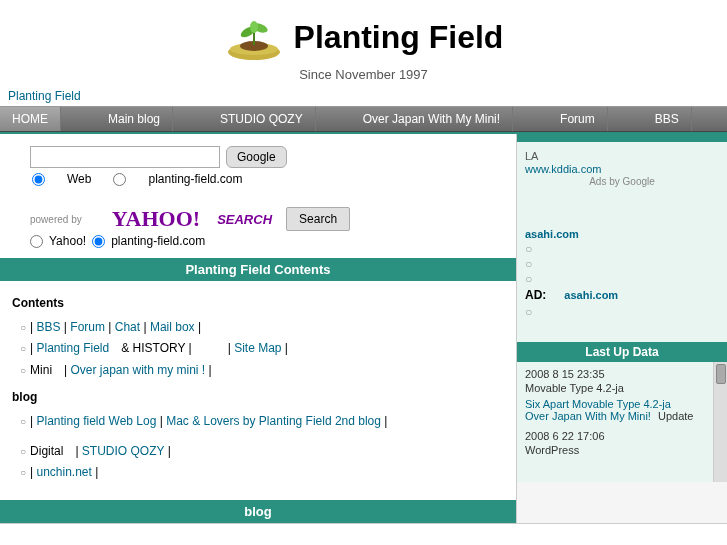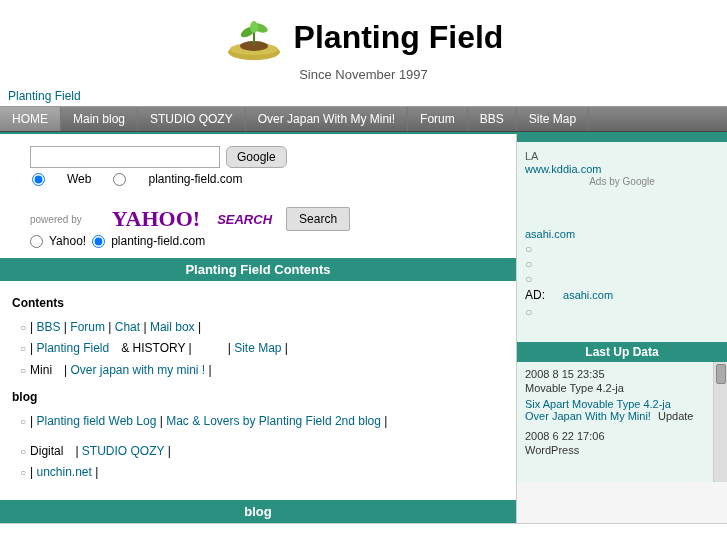--- a/index.html
+++ b/index.html
@@ -10,21 +10,21 @@
     #header .logo-area { display: flex; align-items: center; justify-content: center; gap: 10px; }
     #header .logo-img { width: 60px; height: 55px; }
     #header h1 { font-size: 32px; font-weight: bold; color: #000; }
     #header .since { font-size: 13px; color: #555; margin-top: 2px; }
 
     
     #breadcrumb { padding: 3px 8px; }
     #breadcrumb a { color: #006688; font-size: 12px; text-decoration: none; }
 
     
-    #navbar { background: linear-gradient(to bottom, #888, #666); display: flex; border-top: 1px solid #999; border-bottom: 1px solid #444; }
+    #navbar { background: linear-gradient(to bottom, #888, #666); display: flex; border-top: 1px solid #999; border-bottom: 1px solid #444; gap: 35px; }
     .nav-item { padding: 5px 12px; color: #fff; font-size: 12px; cursor: pointer; white-space: nowrap; border-right: 1px solid #777; }
     .nav-item:first-child { background: linear-gradient(to bottom, #aaa, #888); }
 
     
     #main-layout { display: flex; }
     #left-panel { flex: 1; border-right: 1px solid #ccc; min-height: 380px; }
     #right-panel { width: 210px; background: #f5f5f5; }
 
     
     #search-area { padding: 12px 20px 10px 30px; }
@@ -47,21 +47,21 @@
     .contents-body a { color: #006688; text-decoration: none; }
 
     
     #right-top { background: #2a9080; padding: 4px 8px; }
     #right-top-inner { background: #e8f5f0; padding: 8px; min-height: 80px; }
     .ad-label { text-align: center; font-size: 10px; color: #888; }
     .la-text { font-size: 11px; color: #555; }
     .la-link { color: #006688; font-size: 11px; text-decoration: none; }
 
     #right-ads { background: #2a9080; margin-top: 0; }
-    .ads-inner { background: #e8f5f0; padding: 6px 8px; min-height: 120px; }
+    .ads-inner { background: #e8f5f0; padding: 6px 8px; min-height: 120px; font-weight: bold; }
     .ads-inner a { color: #006688; font-size: 11px; text-decoration: none; display: block; margin-bottom: 2px; }
     .ads-inner .dot { color: #999; margin: 1px 0; }
     .ads-inner .ad-item { display: flex; gap: 6px; align-items: center; }
 
     #last-up { margin-top: 0; }
     .last-up-header { background: #2a9080; color: #fff; text-align: center; padding: 3px 0; font-size: 12px; font-weight: bold; }
     .last-up-body { background: #e8f5f0; padding: 6px 8px; font-size: 11px; min-height: 120px; position: relative; }
     .last-up-body .date { font-size: 11px; color: #333; margin-bottom: 2px; }
     .last-up-body .entry { font-size: 11px; color: #333; margin-bottom: 4px; }
     .last-up-body .link { color: #006688; font-size: 11px; text-decoration: none; }

